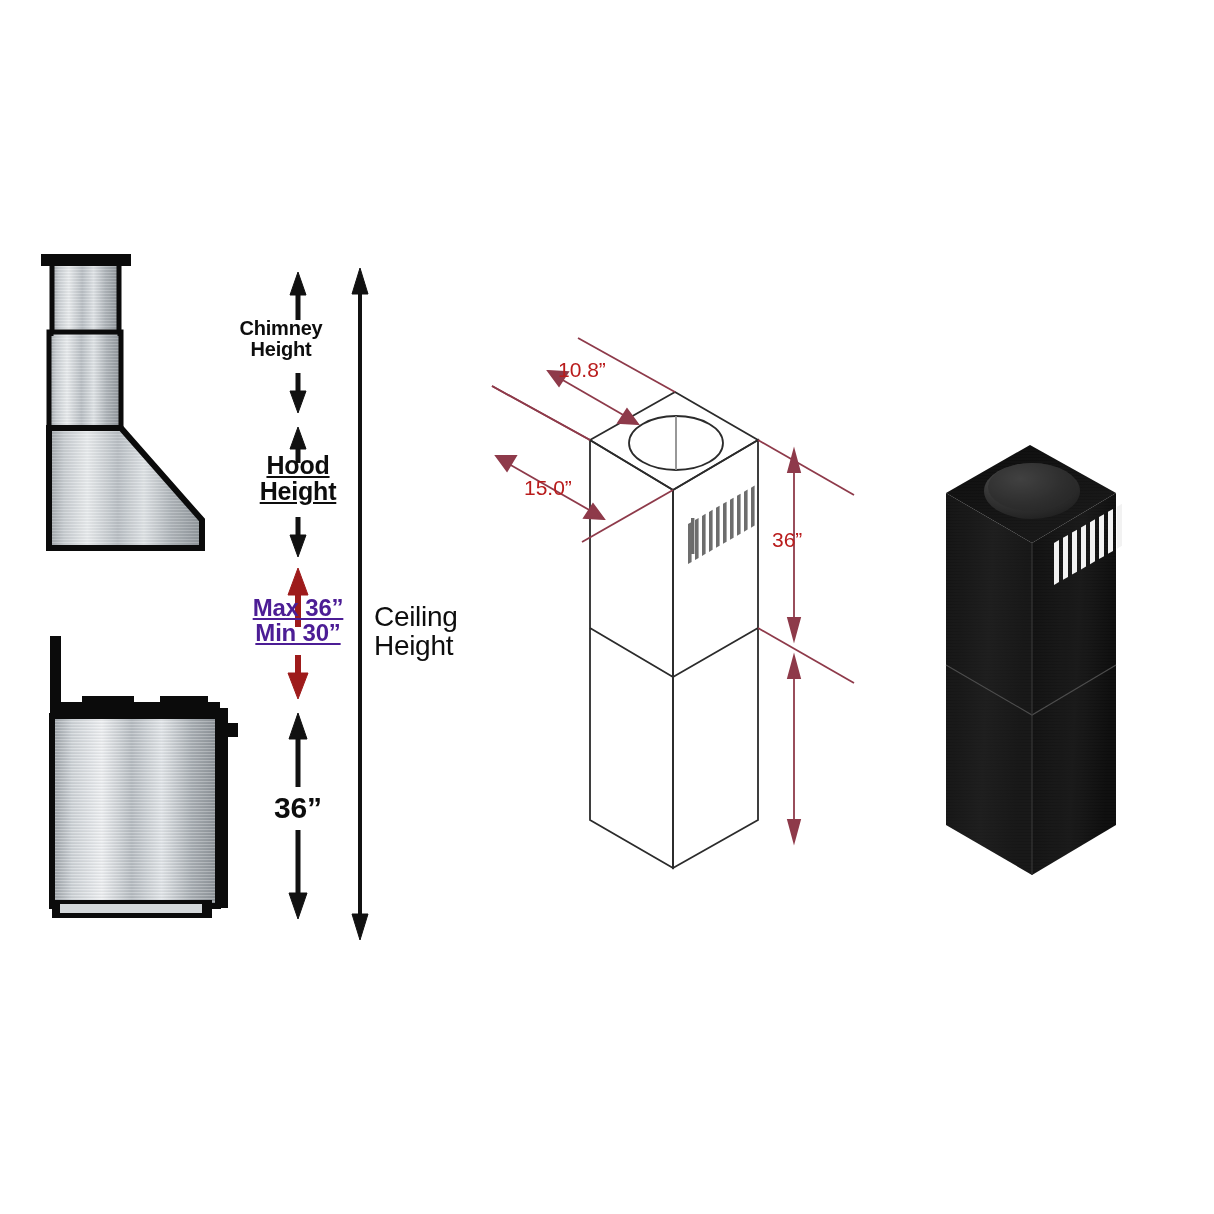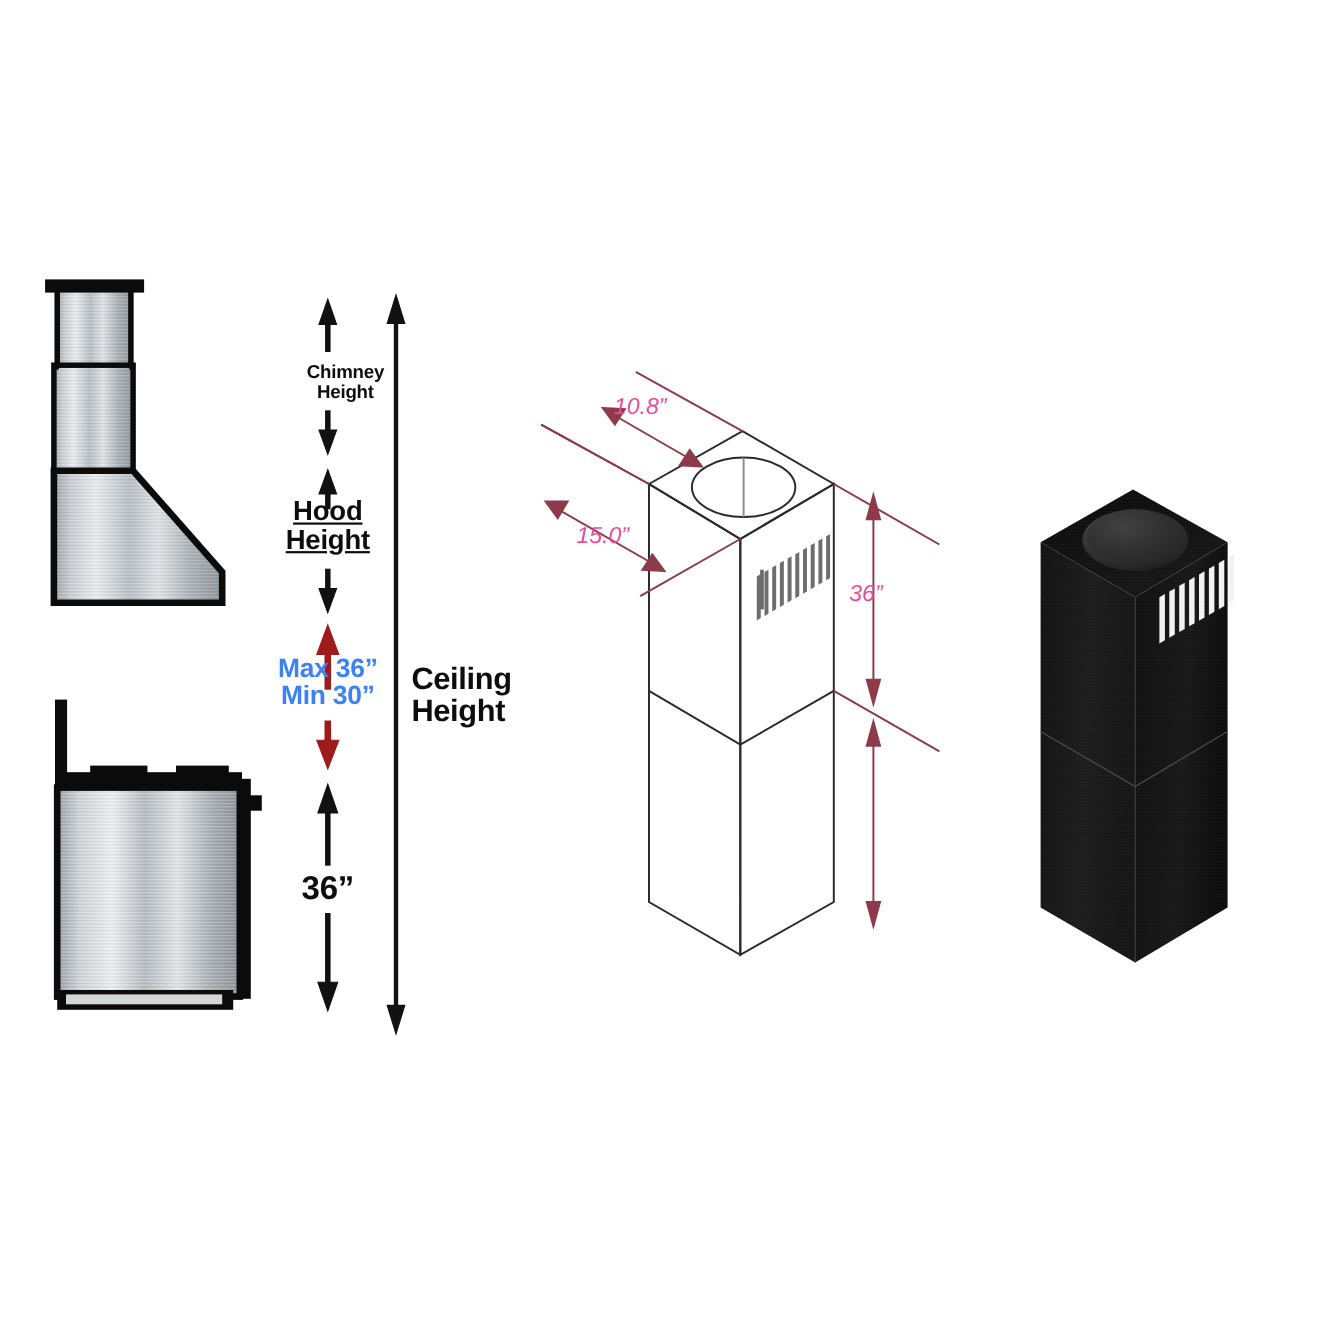--- a/index.html
+++ b/index.html
@@ -24,40 +24,39 @@
   .meas-label {
     position: absolute;
     font-family: "Liberation Sans", sans-serif;
     font-weight: bold;
     text-align: center;
     line-height: 1.05;
     color: #0d0d0d;
     letter-spacing: -0.2px;
     white-space: pre-line;
   }
-  .meas-label.red { color: #3b82f6; }
+  .meas-label.red { color: #4c1d95; text-decoration: underline; }
 
   .ceiling-label {
     position: absolute;
     font-family: "Liberation Sans", sans-serif;
-    font-weight: bold;
+    font-weight: normal;
     color: #0d0d0d;
     line-height: 1.05;
     text-align: left;
     white-space: pre-line;
     letter-spacing: -0.3px;
   }
 
   
   .dim-label {
     position: absolute;
     font-family: "Liberation Sans", sans-serif;
-    font-style: italic;
     font-weight: normal;
-    color: #ec4899;
+    color: #b91c1c;
     font-size: 21px;
     white-space: nowrap;
   }
 
   svg { display: block; overflow: visible; }
 </style>
 </head>
 <body>
 
 <div id="stage">
@@ -191,21 +190,21 @@
   </svg>
 
   <svg class="abs" style="left:338px; top:262px;" width="44" height="690" viewBox="0 0 44 690">
     <g stroke="#111111" fill="#111111">
       <line x1="22" y1="16" x2="22" y2="666" stroke-width="4"></line>
       <polygon points="22,6 14,32 30,32"></polygon>
       <polygon points="22,678 14,652 30,652"></polygon>
     </g>
   </svg>
 
-  <div class="meas-label" style="left:255px; top:318px; width:118px; font-size:17px;margin-top:12px;">Chimney
+  <div class="meas-label" style="left:222px; top:318px; width:118px; font-size:20px;">Chimney
 Height</div>
 
   <div class="meas-label" style="left:239px; top:452px; width:118px; font-size:25px;text-decoration:underline;">Hood
 Height</div>
 
   <div class="meas-label red" style="left:235px; top:595px; width:126px; font-size:24px;">Max 36”
 Min 30”</div>
 
   <div class="meas-label" style="left:250px; top:792px; width:96px; font-size:30px;">36”</div>
 

